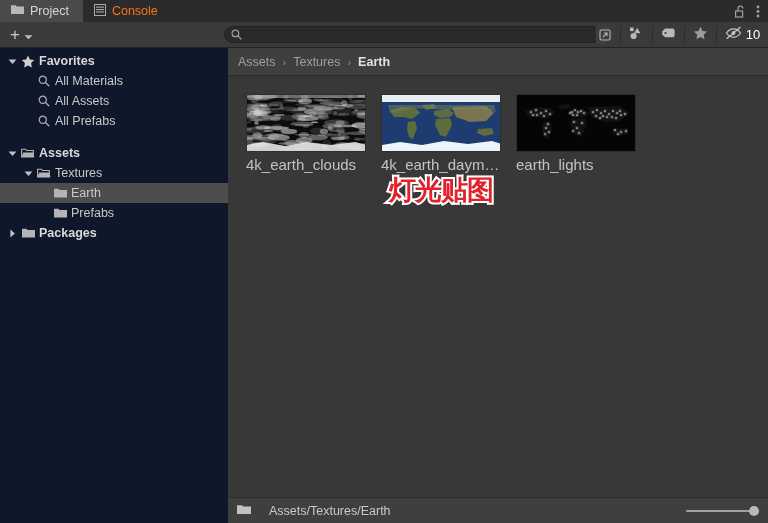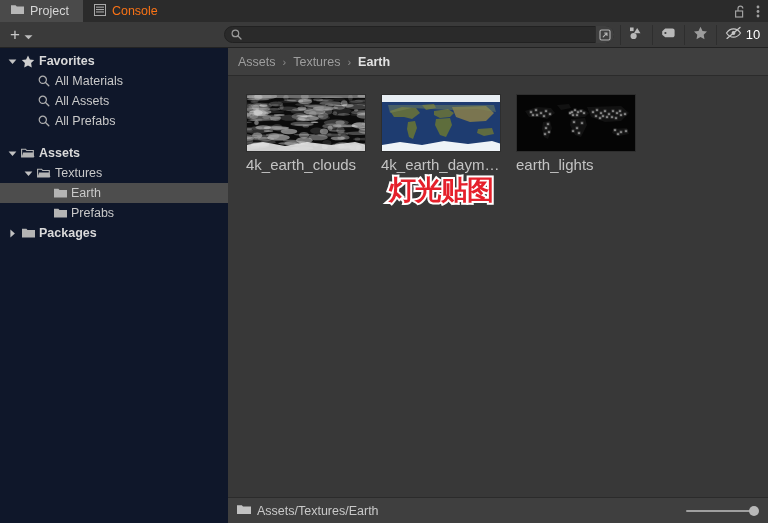--- a/index.html
+++ b/index.html
@@ -120,21 +120,21 @@
     letter-spacing: -1px;
   }
 
   
   .statusbar {
     position: absolute; left: 228px; right: 0; bottom: 0; height: 26px;
     background: #3f3f3f; border-top: 1px solid #2b2b2b;
     display: flex; align-items: center; padding: 0 10px 0 9px;
   }
   .statuspath {
-    display: flex; align-items: center; gap: 6px;
+    display: flex; align-items: center; gap: 18px;
     font-size: 12.5px; color: #c9c9c9;
   }
   .zoomslider {
     margin-left: auto; width: 72px; height: 14px;
     display: flex; align-items: center; position: relative;
   }
   .zoomslider .track { width: 72px; height: 2px; background: #a0a0a0; border-radius: 1px; }
   .zoomslider .knob {
     position: absolute; right: -1px; top: 2px;
     width: 10px; height: 10px; border-radius: 50%; background: #b9b9b9;

